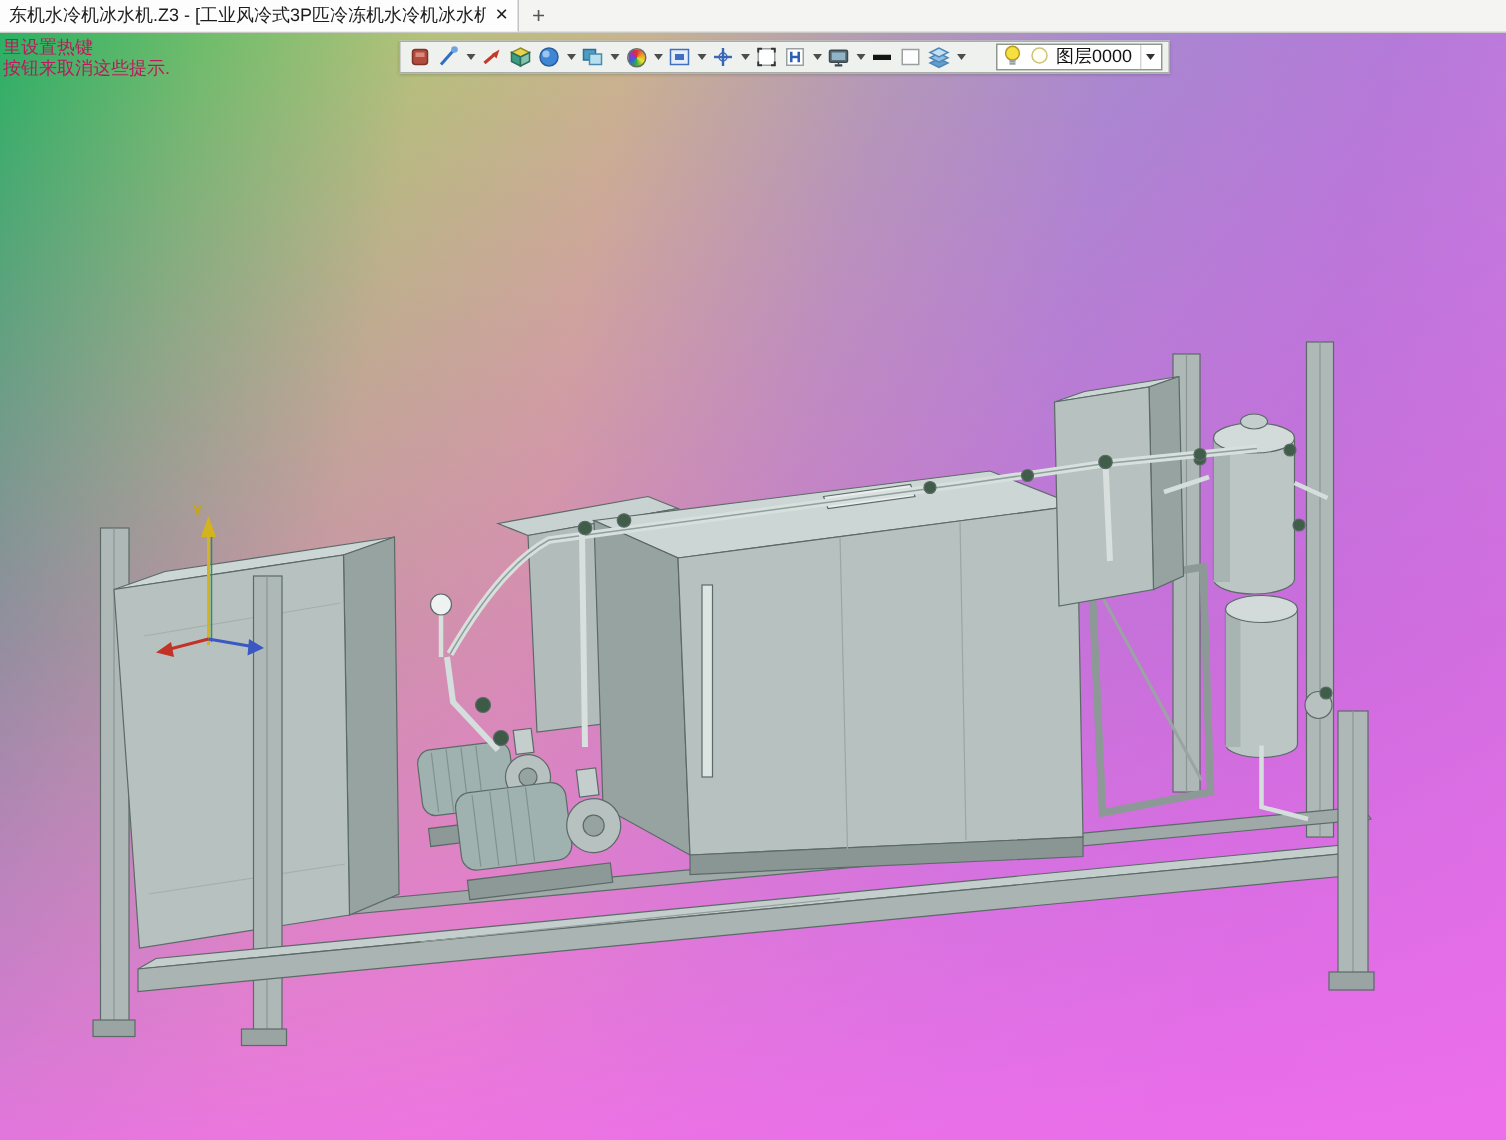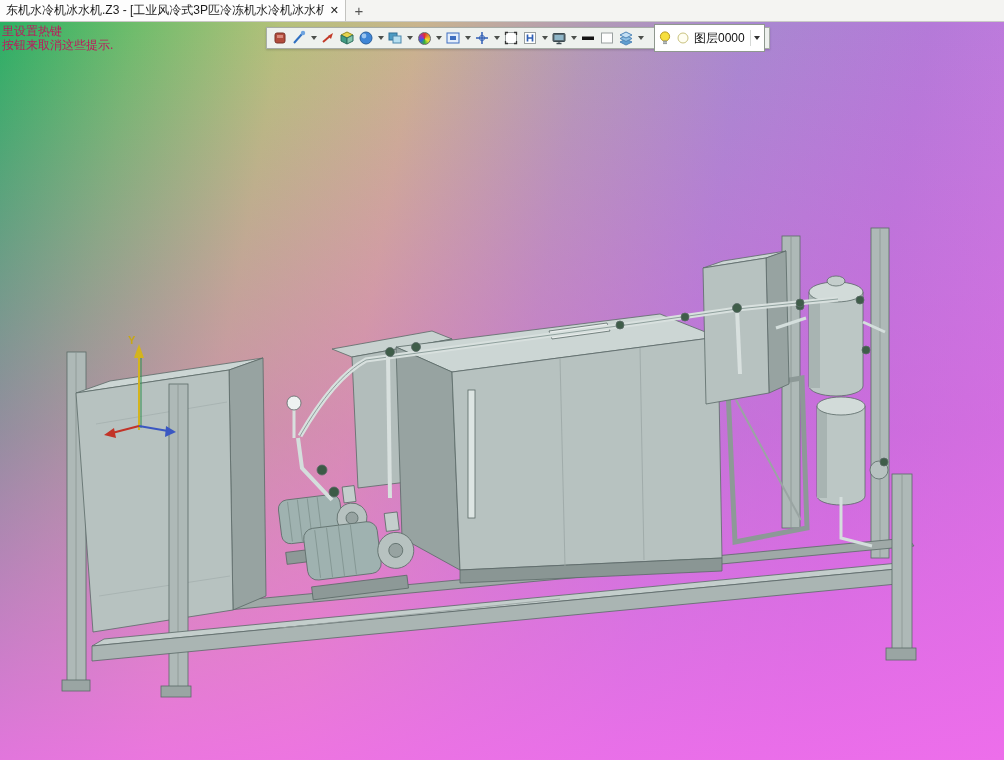--- a/index.html
+++ b/index.html
@@ -34,22 +34,22 @@
              display:flex; align-items:center; gap:1px; padding:0 4px;
              background:#eef1ee; border:1px solid #a7ada7; box-shadow:0 1px 2px rgba(0,0,0,0.18); }
   .tool { width:18px; height:18px; display:flex; align-items:center; justify-content:center; cursor:pointer; }
   .tool svg { display:block; }
   .dd { width:9px; height:18px; display:flex; align-items:center; justify-content:center; cursor:pointer; }
   .dd::after { content:""; width:0; height:0; border-left:3px solid transparent;
                border-right:3px solid transparent; border-top:4px solid #4b4f4b; }
   .tsep { width:5px; }
   .wheel { width:13px; height:13px; border-radius:50%; border:1px solid #6a6a6a;
            background:conic-gradient(#e03030,#e89a28,#ece32e,#39b139,#2f65dd,#9a32c4,#e03030); }
-  .layer-combo { display:flex; align-items:center; height:28px; background:#ffffff;
-                 border:1px solid #8f988f; margin-left:2px; padding:0 1px; cursor:pointer; }
+  .layer-combo { display:flex; align-items:flex-end; height:18px; background:#ffffff;
+                 border:1px solid #8f988f; margin-left:12px; padding:0 1px; cursor:pointer; }
   .layer-label { font-size:12px; color:#111; padding:0 4px 0 2px; min-width:58px; }
   .combo-arrow { width:13px; height:16px; display:flex; align-items:center; justify-content:center;
                  border-left:1px solid #d5d8d5; cursor:pointer; }
   .combo-arrow::after { content:""; width:0; height:0; border-left:3.5px solid transparent;
                         border-right:3.5px solid transparent; border-top:4.5px solid #333; }
 </style>
 </head>
 <body>
 
 <div class="screen">

